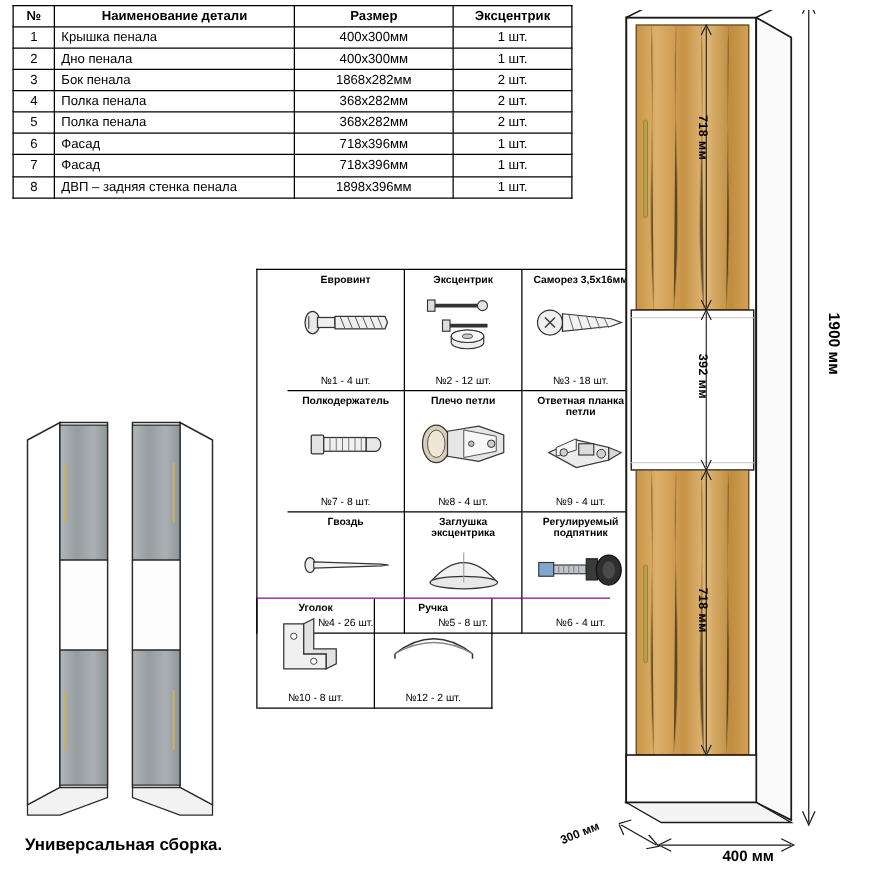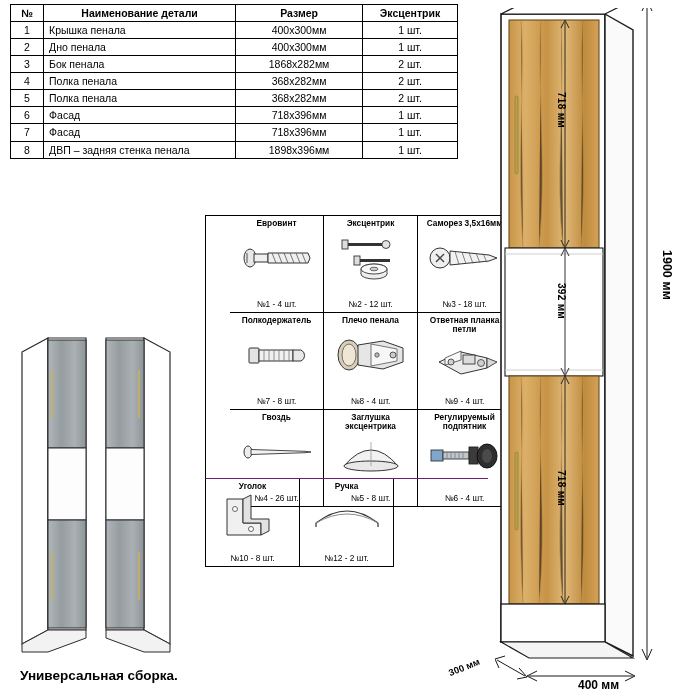--- a/index.html
+++ b/index.html
@@ -235,21 +235,21 @@
             <line x1="45" y1="12" x2="45" y2="23"></line>
               <line x1="50" y1="12" x2="50" y2="23"></line>
           </g>
           <path d="M54 12 h8 a6 6 0 0 1 0 11 h-8 z" fill="#e8e8e8" stroke="#333" stroke-width="1"></path>
         </svg>
       </div>
       <div class="hw-qty">№7 - 8 шт.</div>
     </div>
 
     <div class="hw-cell">
-      <div class="hw-title">Плечо пенала</div>
+      <div class="hw-title">Плечо петли</div>
       <div class="hw-art">
         <svg width="80" height="48" viewBox="0 0 80 48">
           <ellipse cx="18" cy="24" rx="11" ry="15" fill="#d9cdb8" stroke="#333" stroke-width="1"></ellipse>
           <ellipse cx="18" cy="24" rx="7" ry="11" fill="#efe6d5" stroke="#555" stroke-width="0.8"></ellipse>
           <path d="M27 14 L52 10 L72 17 L72 31 L52 38 L27 34 Z" fill="#e6e6e6" stroke="#333" stroke-width="1"></path>
           <path d="M40 13 L66 18 L66 30 L40 35 Z" fill="#f7f7f7" stroke="#555" stroke-width="0.8"></path>
           <circle cx="62" cy="24" r="3" fill="#ccc" stroke="#333" stroke-width="0.8"></circle>
           <circle cx="46" cy="24" r="2.2" fill="#bbb" stroke="#333" stroke-width="0.7"></circle>
         </svg>
       </div>

